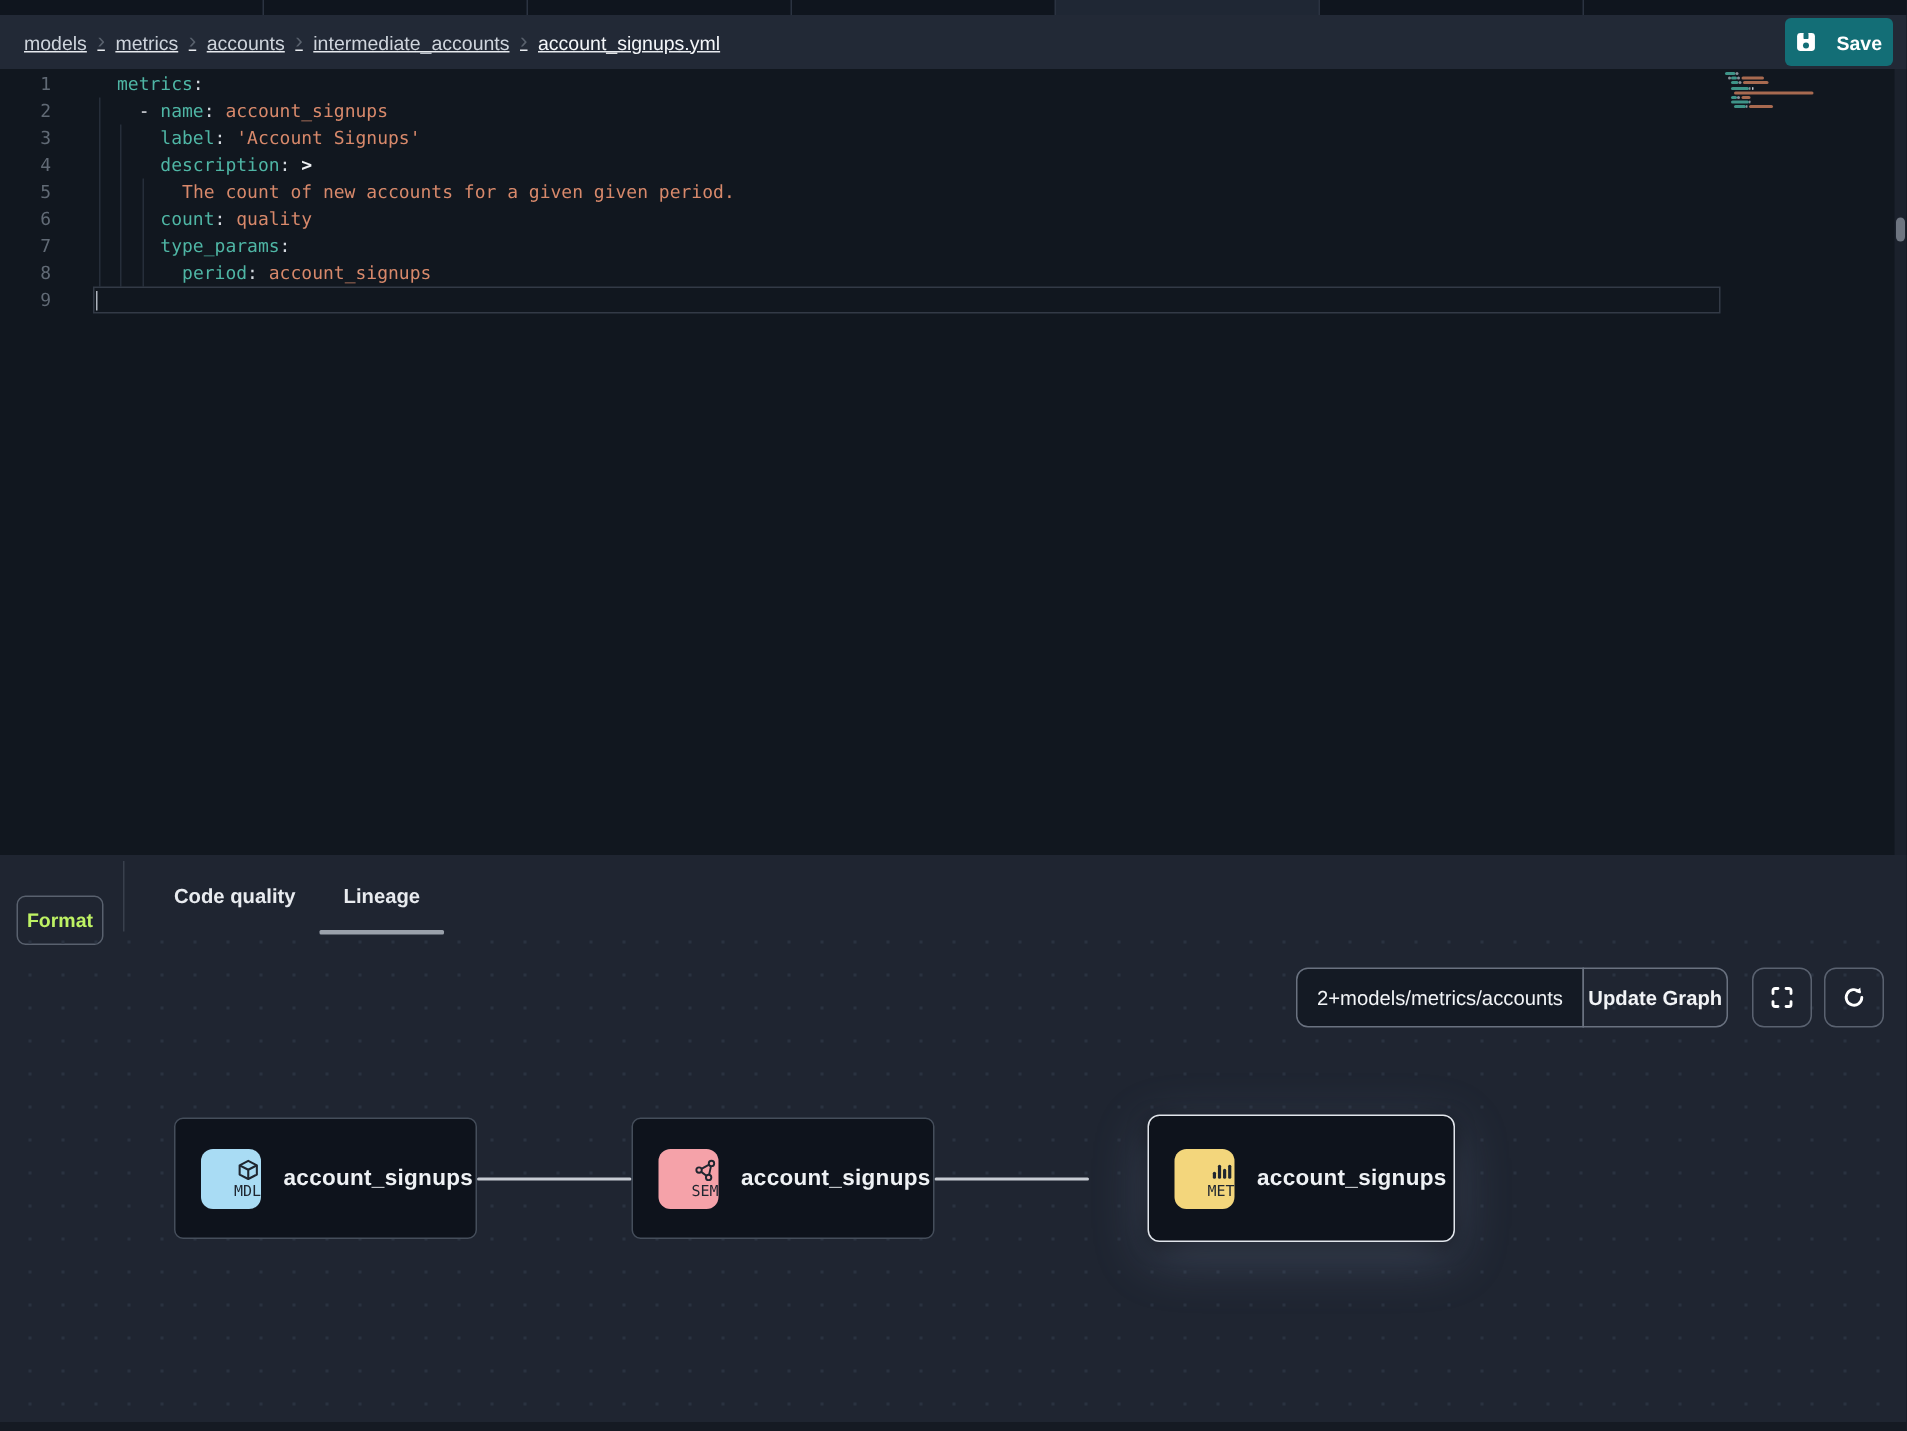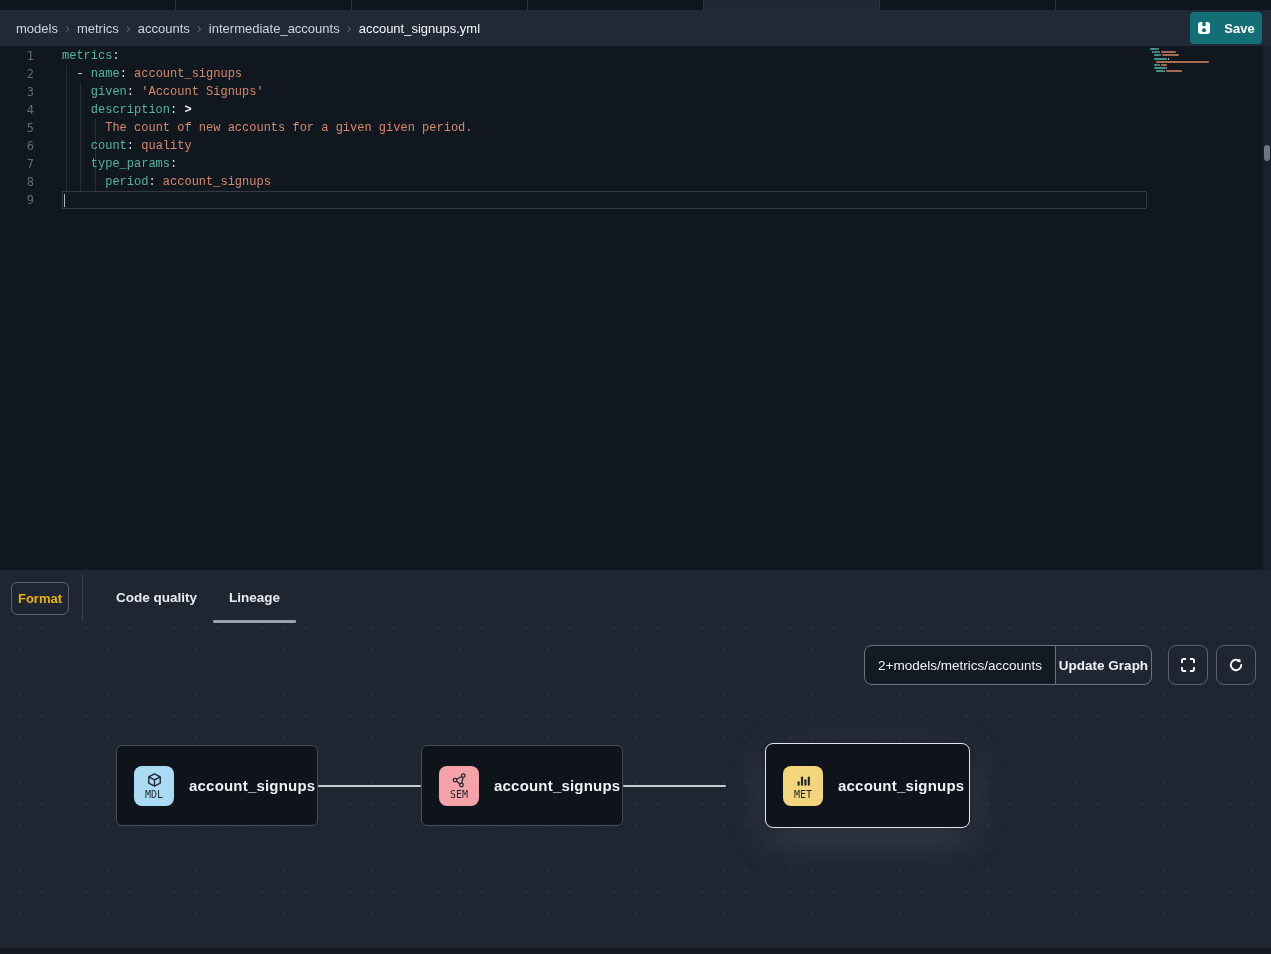--- a/index.html
+++ b/index.html
@@ -25,43 +25,43 @@
   .savebtn { position:absolute; right:9px; top:2px; height:32px; width:72px; background:#136e76;
     border:none; border-radius:4px; display:flex; align-items:center; justify-content:center; gap:13px;
     color:#ffffff; font-size:13px; font-weight:600; font-family:"Liberation Sans", sans-serif; cursor:pointer; }
 
   
   .editor { position:absolute; left:0; top:46px; width:1271px; height:524px; background:#11171f; overflow:hidden; }
   .lines { position:absolute; left:0; top:1px; }
   .cline { display:flex; height:18px; line-height:18px;
     font-family:"DejaVu Sans Mono", monospace; font-size:12px; white-space:pre; }
   .lnum { width:34px; text-align:right; color:#616a75; flex:none; }
-  .lcode { margin-left:28px;font-family:Liberation Mono, monospace; }
+  .lcode { margin-left:44px; }
   .tk-key  { color:#4fb6a5; }
   .tk-val  { color:#d8896b; }
   .tk-punc { color:#d4d9df; }
   .tk-dash { color:#dde0e5; }
   .tk-bold { color:#eef1f4; font-weight:bold; }
   .indent-guide { position:absolute; width:1px; background:#262e3a; }
   .g1 { left:66px;   top:19px;  height:126px; }
   .g2 { left:80px;   top:37px;  height:108px; }
   .g3 { left:95px;   top:73px;  height:72px; }
   .current-line-box { position:absolute; left:62px; top:145px; width:1085px; height:18px;
     border:1px solid #333a46; }
   .caret { position:absolute; left:1px; top:2px; width:1px; height:13px; background:#aeb4bd; }
   .minimap { position:absolute; left:1150px; top:2px; width:62px; height:34px; }
   .mm-bar { position:absolute; height:2px; border-radius:1px; }
   .editor-scroll { position:absolute; right:0; top:0; width:8px; height:524px; background:#1b212c; }
   .editor-scroll .thumb { position:absolute; left:1px; top:99px; width:6px; height:16px; background:#6e7580; border-radius:3px; }
 
   
   .panel { position:absolute; left:0; top:570px; width:1271px; height:384px; background:#1f2531; }
   .tabrow { position:absolute; left:0; top:0; width:1271px; height:55px; }
-  .formatbtn { position:absolute; left:11px; top:12px; height:33px; width:58px; background:transparent;
-    border:1px solid #59616e; border-radius:6px; color:#eab308; font-size:13px; font-weight:600;
+  .formatbtn { position:absolute; left:11px; top:27px; height:33px; width:58px; background:transparent;
+    border:1px solid #59616e; border-radius:6px; color:#bef264; font-size:13px; font-weight:600;
     font-family:"Liberation Sans", sans-serif; cursor:pointer; }
   .tab-divider { position:absolute; left:82px; top:4px; height:47px; width:1px; background:#39404d; }
   .tabs { position:absolute; left:100px; top:0; height:55px; display:flex; }
   .tab { position:relative; height:55px; display:flex; align-items:center; padding:0 16px;
     font-size:13.5px; font-weight:600; color:#e8ebef; cursor:pointer; }
   .tab .underline { position:absolute; left:0; right:0; bottom:2px; height:3px; background:#9aa1ab; border-radius:1px; }
 
   
   .canvas { position:absolute; left:0; top:55px; width:1271px; height:329px;
     background-image:radial-gradient(circle, #2a3240 1px, rgba(0,0,0,0) 1.2px);
@@ -82,42 +82,42 @@
   .edge { position:absolute; top:160px; height:2px; background:#c7ccd3; border-radius:1px; }
   .edge.e1 { left:318px; width:103px; }
   .edge.e2 { left:623px; width:103px; }
 
   .lnode { position:absolute; top:120px; width:202px; height:81px; background:#0e131c;
     border:1px solid #454e5b; border-radius:6px; display:flex; align-items:center;
     padding-left:17px; gap:15px; cursor:pointer; }
   .lnode.selected { top:118px; height:85px; width:205px; border:1.5px solid #e2e6ec; border-radius:8px;
     box-shadow:0 10px 36px rgba(135,155,190,0.28), 0 3px 12px rgba(0,0,0,0.55);margin-left:39px; }
   .badge { width:40px; height:40px; border-radius:8px; flex:none;
-    display:flex; flex-direction:column; align-items:center; justify-content:center; }
+    display:flex; flex-direction:column; align-items:flex-end; justify-content:center; }
   .badge svg { display:block; }
   .badge-label { font-family:"DejaVu Sans Mono", monospace; font-size:10px; color:#1f2630; line-height:11px; }
   .node-label { font-size:15px; font-weight:700; color:#eef1f4; letter-spacing:0.2px; }
 
   .bottom-edge { position:absolute; left:0; bottom:0; width:1271px; height:6px; background:#151a23; }
 </style>
 </head>
 <body>
 
 <div class="tabstrip">
   <div class="seg"></div>
   <div class="seg"></div>
   <div class="seg"></div>
   <div class="seg"></div>
   <div class="seg active"></div>
   <div class="seg"></div>
   <div class="seg last"></div>
 </div>
 
 <div class="crumbbar">
-  <div id="breadcrumb" style="display:flex;align-items:flex-start;">
+  <div id="breadcrumb" style="display:flex;align-items:flex-start;text-decoration:underline;">
       <span class="crumb">models</span>
       <span class="crumb-sep">›</span>
       <span class="crumb">metrics</span>
       <span class="crumb-sep">›</span>
       <span class="crumb">accounts</span>
       <span class="crumb-sep">›</span>
       <span class="crumb">intermediate_accounts</span>
       <span class="crumb-sep">›</span>
       <span class="crumb current">account_signups.yml</span>
     </div>
@@ -133,21 +133,21 @@
   </button>
 </div>
 
 <div class="editor">
   <div class="indent-guide g1"></div>
   <div class="indent-guide g2"></div>
   <div class="indent-guide g3"></div>
   <div class="lines" id="code-lines">
       <div class="cline"><span class="lnum">1</span><span class="lcode"><span class="tk-key">metrics</span><span class="tk-punc">:</span></span></div>
       <div class="cline"><span class="lnum">2</span><span class="lcode"><span class="tk-plain">  </span><span class="tk-dash">- </span><span class="tk-key">name</span><span class="tk-punc">:</span><span class="tk-plain"> </span><span class="tk-val">account_signups</span></span></div>
-      <div class="cline"><span class="lnum">3</span><span class="lcode"><span class="tk-plain">    </span><span class="tk-key">given</span><span class="tk-punc">:</span><span class="tk-plain"> </span><span class="tk-val">'Account Signups'</span></span></div>
+      <div class="cline"><span class="lnum">3</span><span class="lcode"><span class="tk-plain">    </span><span class="tk-key">label</span><span class="tk-punc">:</span><span class="tk-plain"> </span><span class="tk-val">'Account Signups'</span></span></div>
       <div class="cline"><span class="lnum">4</span><span class="lcode"><span class="tk-plain">    </span><span class="tk-key">description</span><span class="tk-punc">:</span><span class="tk-plain"> </span><span class="tk-bold">&gt;</span></span></div>
       <div class="cline"><span class="lnum">5</span><span class="lcode"><span class="tk-plain">      </span><span class="tk-val">The count of new accounts for a given given period.</span></span></div>
       <div class="cline"><span class="lnum">6</span><span class="lcode"><span class="tk-plain">    </span><span class="tk-key">count</span><span class="tk-punc">:</span><span class="tk-plain"> </span><span class="tk-val">quality</span></span></div>
       <div class="cline"><span class="lnum">7</span><span class="lcode"><span class="tk-plain">    </span><span class="tk-key">type_params</span><span class="tk-punc">:</span></span></div>
       <div class="cline"><span class="lnum">8</span><span class="lcode"><span class="tk-plain">      </span><span class="tk-key">period</span><span class="tk-punc">:</span><span class="tk-plain"> </span><span class="tk-val">account_signups</span></span></div>
       <div class="cline"><span class="lnum">9</span><span class="lcode"></span></div>
     </div>
   <div class="current-line-box">
     <div class="caret"></div>
   </div>

